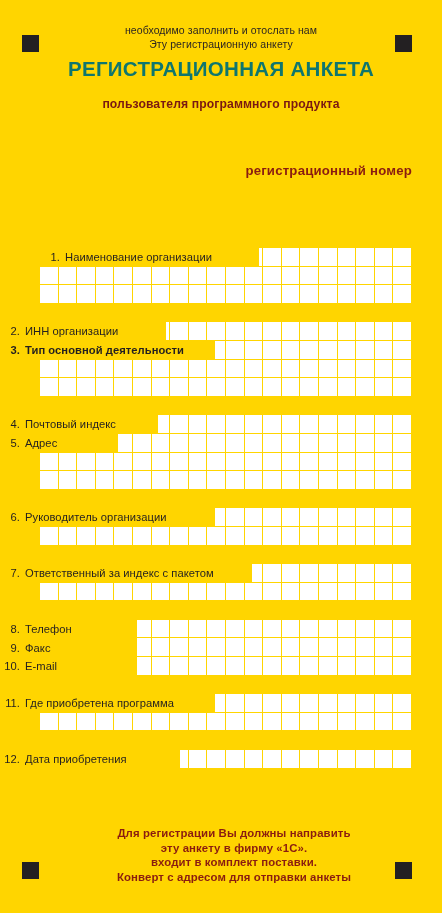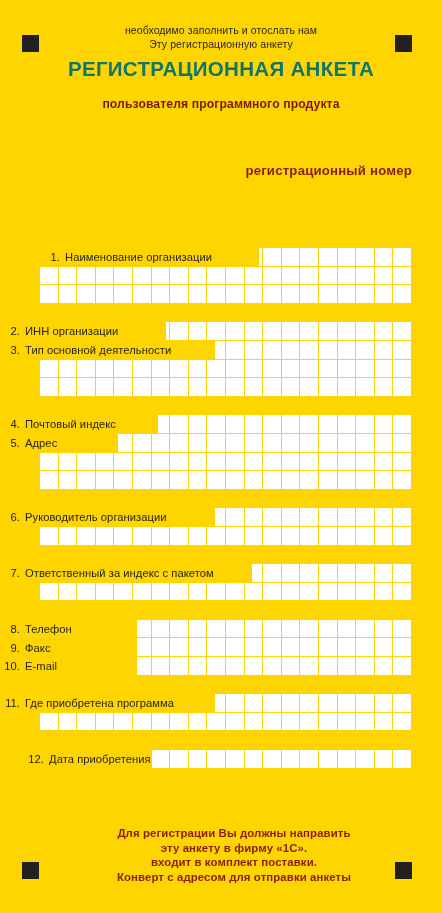--- a/index.html
+++ b/index.html
@@ -761,30 +761,30 @@
       <div class="grid-cell"></div>
       <div class="grid-cell"></div>
       <div class="grid-cell"></div>
       <div class="grid-cell"></div>
       <div class="grid-cell"></div>
       <div class="grid-cell"></div>
       <div class="grid-cell"></div>
     </div>
     <div class="field-label" style="left: -40px; top: 0px; width: 219px; margin-left: 40px;"><span class="num">1.</span><span>Наименование организации</span></div>
     <div class="field-label" style="left: -40px; top: 74.4px; width: 166px;"><span class="num">2.</span><span>ИНН организации</span></div>
-    <div class="field-label" style="left: -40px; top: 93px; width: 215px;"><span class="num">3.</span><span>Тип основной деятельности</span></div>
+    <div class="field-label" style="left: -40px; top: 93px; width: 215px; font-weight: bold;"><span class="num">3.</span><span>Тип основной деятельности</span></div>
     <div class="field-label" style="left: -40px; top: 167.4px; width: 158px;"><span class="num">4.</span><span>Почтовый индекс</span></div>
     <div class="field-label" style="left: -40px; top: 186px; width: 118px;"><span class="num">5.</span><span>Адрес</span></div>
     <div class="field-label" style="left: -40px; top: 260.4px; width: 215px;"><span class="num">6.</span><span>Руководитель организации</span></div>
     <div class="field-label" style="left: -40px; top: 316.2px; width: 252px;"><span class="num">7.</span><span>Ответственный за индекс с пакетом</span></div>
     <div class="field-label" style="left: -40px; top: 372px; width: 137px;"><span class="num">8.</span><span>Телефон</span></div>
     <div class="field-label" style="left: -40px; top: 390.6px; width: 137px;"><span class="num">9.</span><span>Факс</span></div>
     <div class="field-label" style="left: -40px; top: 409.2px; width: 137px;"><span class="num">10.</span><span>E-mail</span></div>
     <div class="field-label" style="left: -40px; top: 446.4px; width: 215px;"><span class="num">11.</span><span>Где приобретена программа</span></div>
-    <div class="field-label" style="left: -40px; top: 502.2px; width: 152px; padding-left: 24px;"><span class="num">12.</span><span>Дата приобретения</span></div>
+    <div class="field-label" style="left: -40px; top: 502.2px; width: 180px;"><span class="num">12.</span><span>Дата приобретения</span></div>
   </div>
 
 <div class="footer">
   <div>Для регистрации Вы должны направить</div>
   <div>эту анкету в фирму «1С».</div>
   <div>входит в комплект поставки.</div>
   <div>Конверт с адресом для отправки анкеты</div>
 </div>
 
 </body></html>

